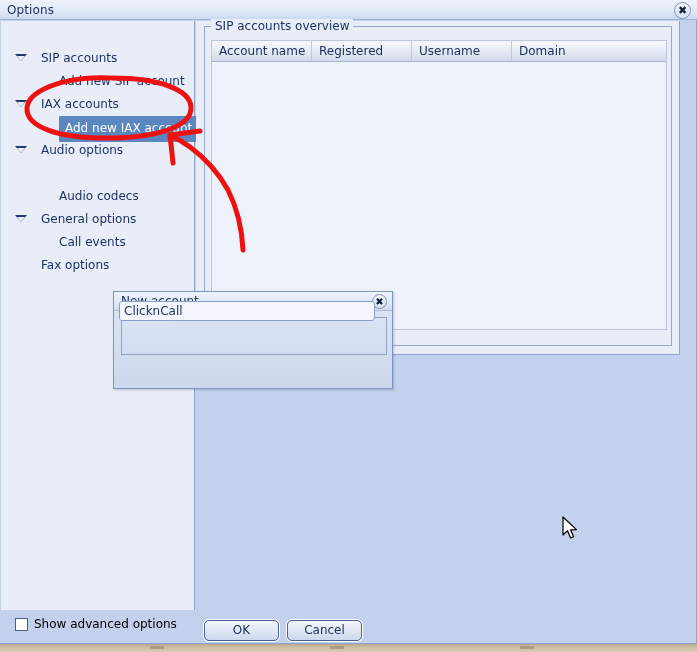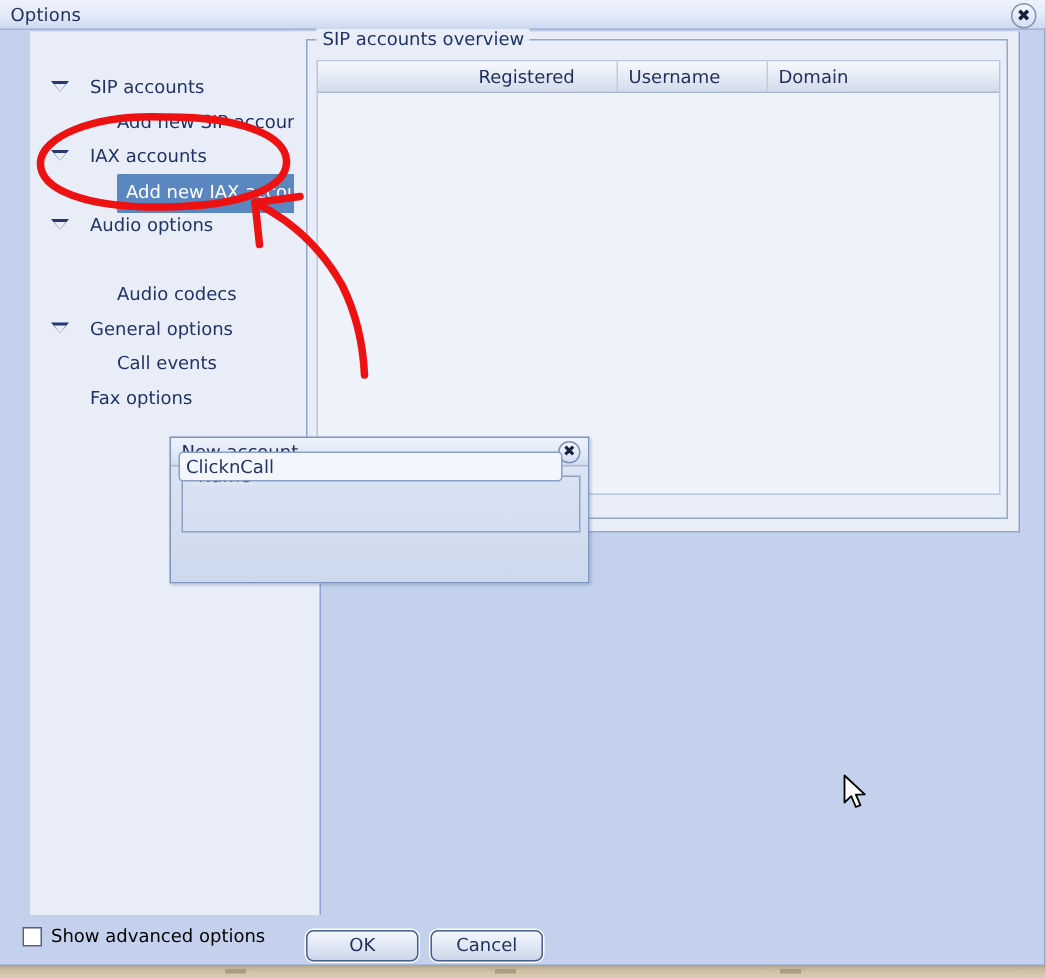--- a/index.html
+++ b/index.html
@@ -50,21 +50,20 @@
     color: #14213f; font-size: 11px; font-weight: bold;
     line-height: 15px; text-align: center;
     cursor: pointer;
   }
 
   
   #sidebar {
     position: absolute; left: 1px; top: 21px; width: 194px; height: 589px;
     background: #e8edf7;
     border-right: 1px solid #8ea6cf;
-    margin-left: 19px;
   }
   .tree-row {
     position: absolute; left: 0; height: 23px; line-height: 23px;
     font-size: 12px; color: #1f3364; white-space: nowrap;
   }
   .tree-row .tri {
     position: absolute; left: 14px; top: 7px;
     width: 0; height: 0;
     border-left: 6px solid transparent;
     border-right: 6px solid transparent;
@@ -242,20 +241,21 @@
       <div class="tree-row" style="top: 233px; width: 194px;">
         <span class="lbl" style="left: 40px; text-align: center;">Fax options</span>
       </div>
     </div>
 
   <div id="content-panel">
     <div id="groupbox">
       <span class="gb-title">SIP accounts overview</span>
       <div id="accounts-table">
         <div id="table-header">
+            <div class="th" style="left: 0px; width: 100px;">Account name</div>
             <div class="th" style="left: 100px; width: 100px;">Registered</div>
             <div class="th last" style="left: 300px; width: 150px;">Domain</div>
             <div class="th" style="left: 200px; width: 100px;">Username</div>
           </div>
       </div>
     </div>
   </div>
 
   <div id="advanced-check"></div>
   <div id="advanced-label">Show advanced options</div>

